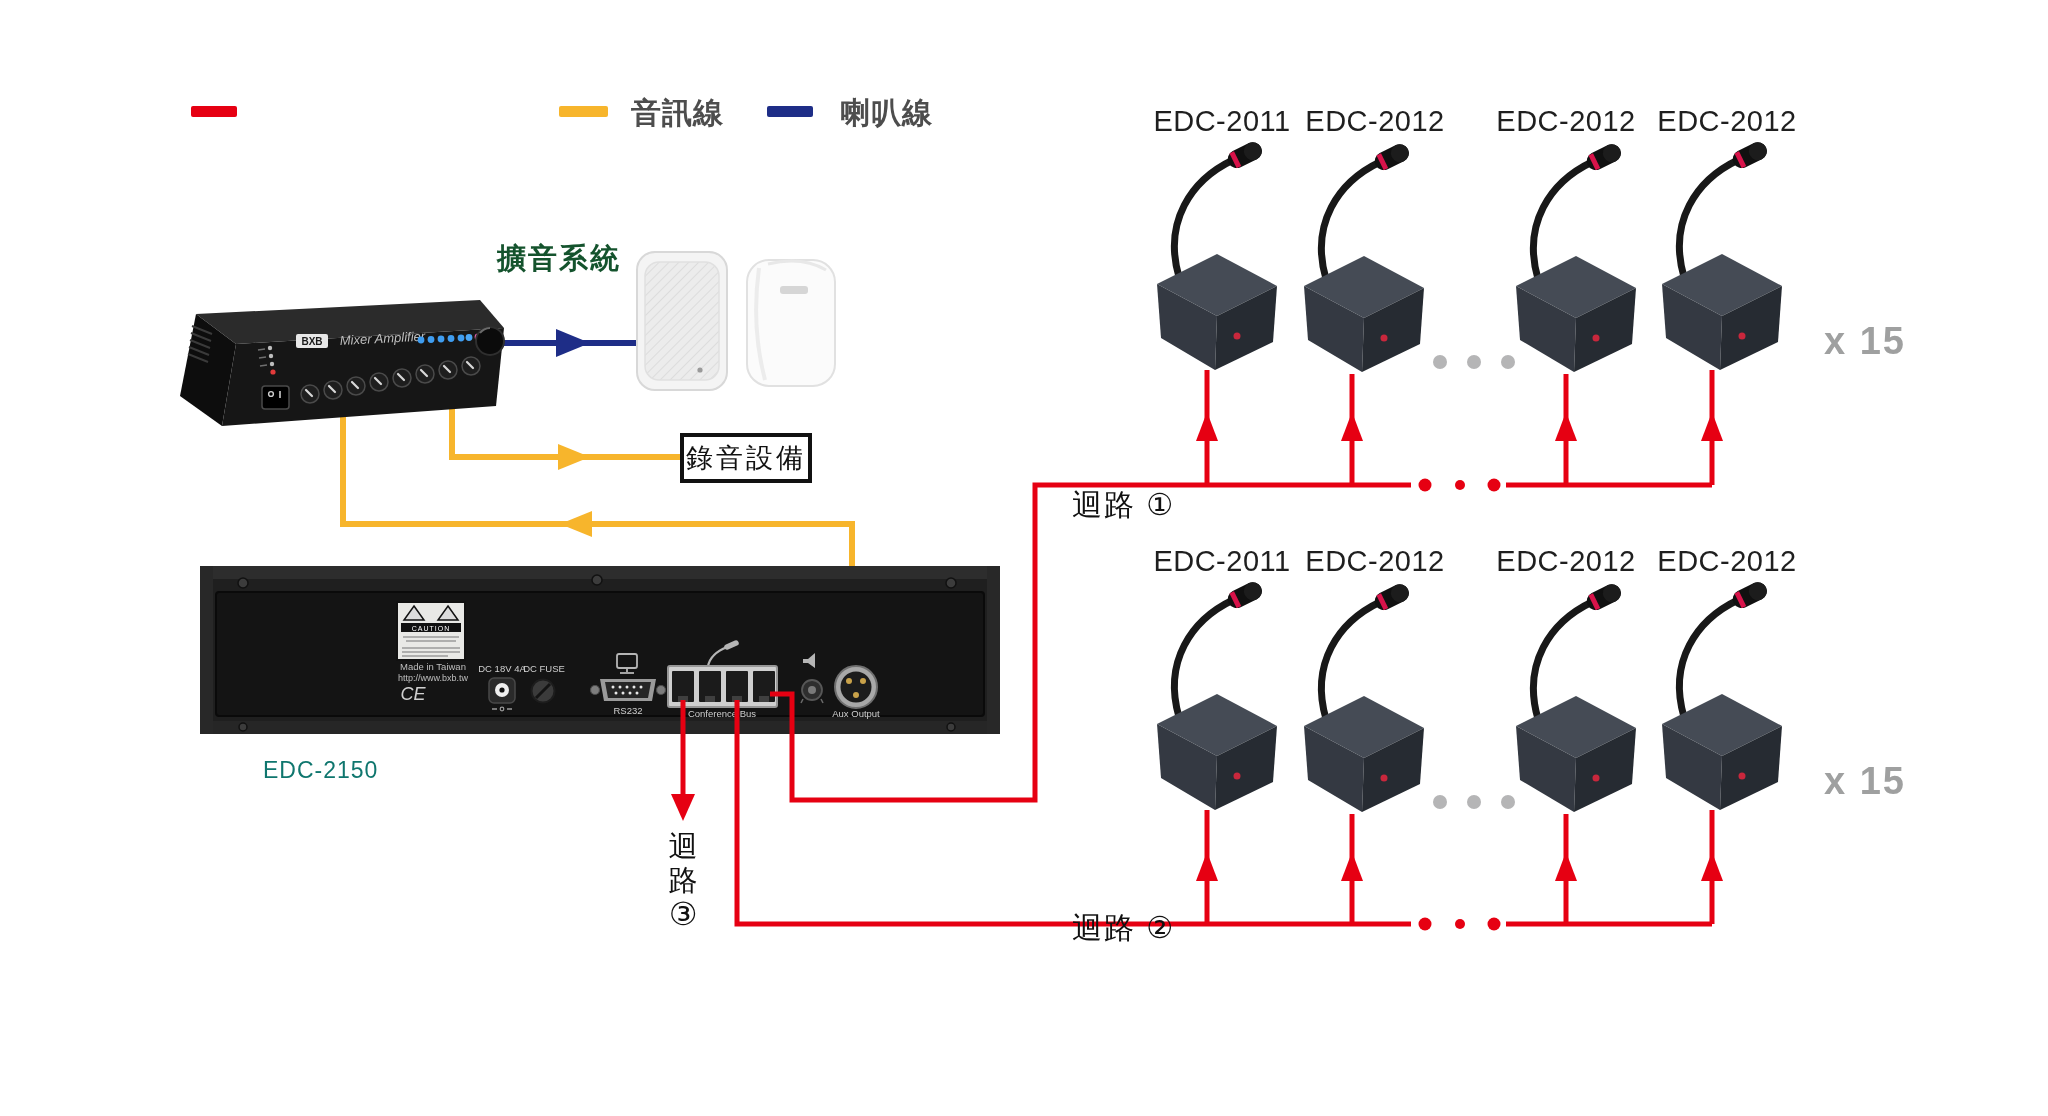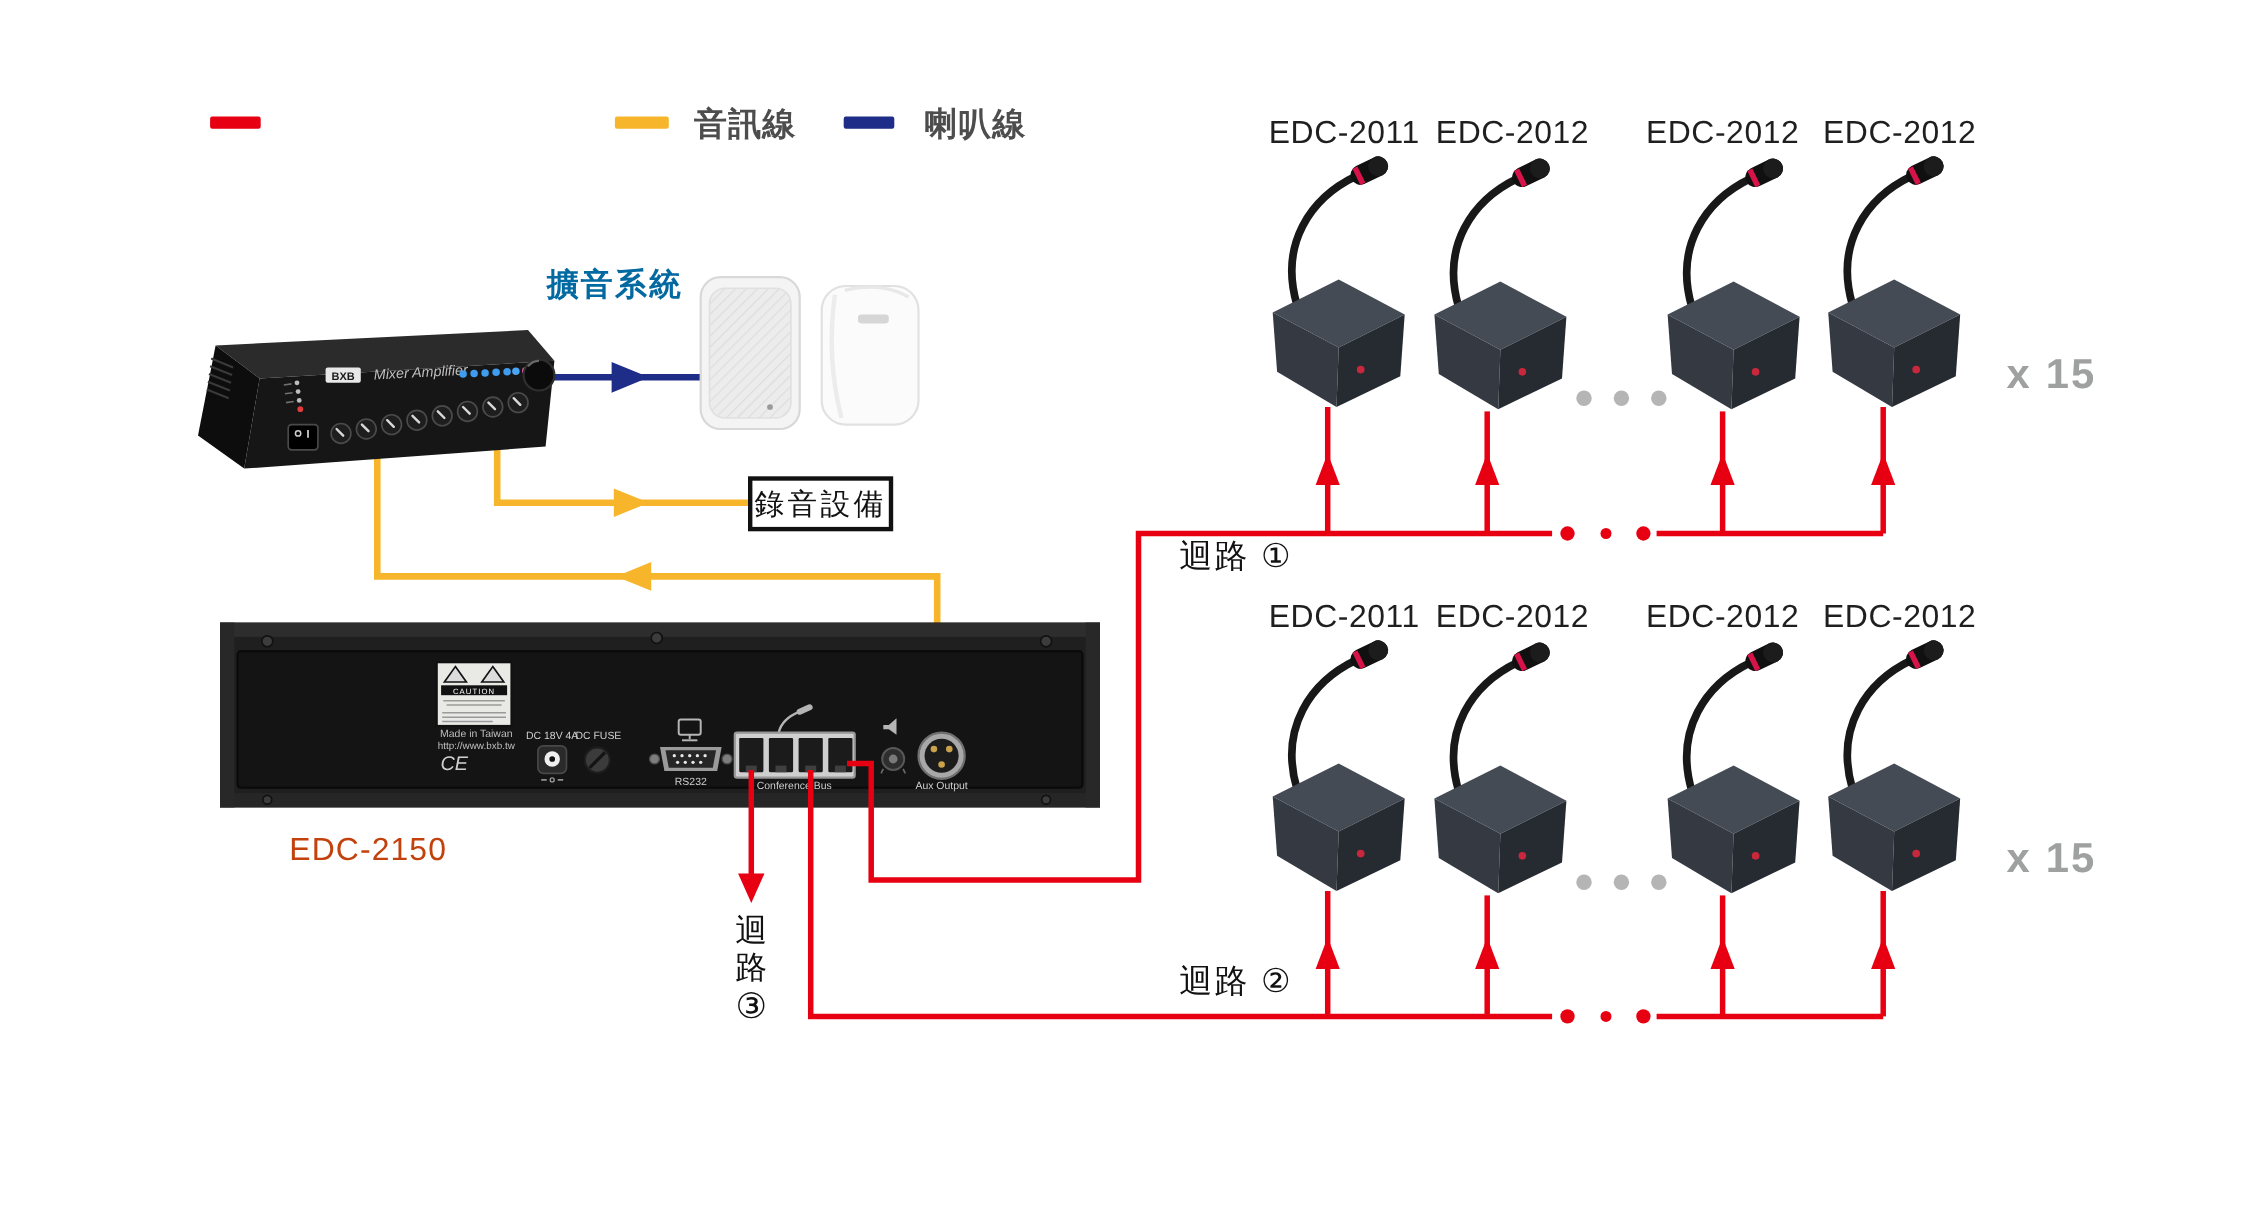--- a/index.html
+++ b/index.html
@@ -4,22 +4,22 @@
 <style>
   html,body{margin:0;padding:0;background:#ffffff;}
   #stage{position:relative;width:2048px;height:1116px;background:#ffffff;overflow:hidden;
          font-family:"Liberation Sans","DejaVu Sans",sans-serif;}
   .abs{position:absolute;}
   .legend-swatch{height:11px;border-radius:2px;}
   .sw-red{background:#e60012;}
   .sw-yellow{background:#f7b52c;}
   .sw-blue{background:#1e2d87;}
   .legend-label{font-size:30px;font-weight:600;color:#4d4d4d;letter-spacing:1px;white-space:nowrap;}
-  .device-title{font-size:29px;font-weight:700;color:#0369a1;letter-spacing:2px;white-space:nowrap;}
-  .model-label{font-size:29px;font-weight:400;color:#c2410c;letter-spacing:1px;white-space:nowrap;}
+  .device-title{font-size:29px;font-weight:700;color:#14532d;letter-spacing:2px;white-space:nowrap;}
+  .model-label{font-size:23px;font-weight:400;color:#0f766e;letter-spacing:1px;white-space:nowrap;}
   .mic-label{font-size:29px;font-weight:400;color:#1f1f1f;letter-spacing:0.5px;text-align:center;white-space:nowrap;}
   .loop-label{font-size:30px;font-weight:400;color:#111;letter-spacing:2px;white-space:nowrap;}
   .loop-vert{font-size:29px;font-weight:400;color:#111;text-align:center;line-height:34px;}
   .multiplier{font-size:38px;font-weight:700;color:#9fa0a0;letter-spacing:2px;white-space:nowrap;}
   .recorder-box{border:4px solid #111;background:#fff;display:flex;align-items:center;justify-content:center;}
   .recorder-text{font-size:27px;color:#111;letter-spacing:3px;font-weight:500;white-space:nowrap;}
   svg text{font-family:"Liberation Sans","DejaVu Sans",sans-serif;}
 </style>
 </head>
 <body>
@@ -344,21 +344,21 @@
 
   <div class="abs device-title" style="left:497px;top:239px;">擴音系統</div>
 
   <div class="abs recorder-box" style="left:680px;top:433px;width:124px;height:42px;justify-content:center;">
     <span class="recorder-text">錄音設備</span>
   </div>
 
   <div class="abs model-label" style="left:263px;top:757px;">EDC-2150</div>
 
   <div class="abs loop-label" style="left:1072px;top:445px;margin-top:40px;">迴路 ①</div>
-  <div class="abs loop-label" style="left:1072px;top:872px;text-align:center;">迴路 ②</div>
+  <div class="abs loop-label" style="left:1072px;top:908px;text-align:center;">迴路 ②</div>
   <div class="abs loop-vert" style="left:664px;top:829px;width:38px;">
     <div>迴</div>
     <div>路</div>
     <div style="font-size:32px;">③</div>
   </div>
 
   <div class="abs mic-label" style="left:1132px;top:105px;width:180px;">EDC-2011</div>
   <div class="abs mic-label" style="left:1285px;top:105px;width:180px;">EDC-2012</div>
   <div class="abs mic-label" style="left:1476px;top:105px;width:180px;">EDC-2012</div>
   <div class="abs mic-label" style="left:1637px;top:105px;width:180px;">EDC-2012</div>

